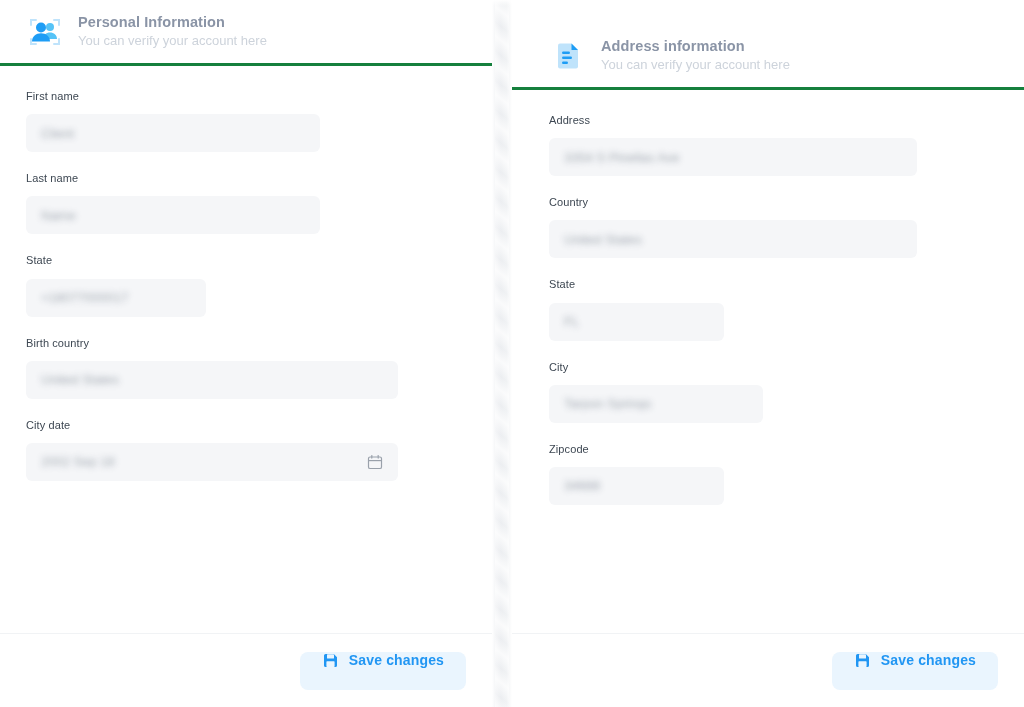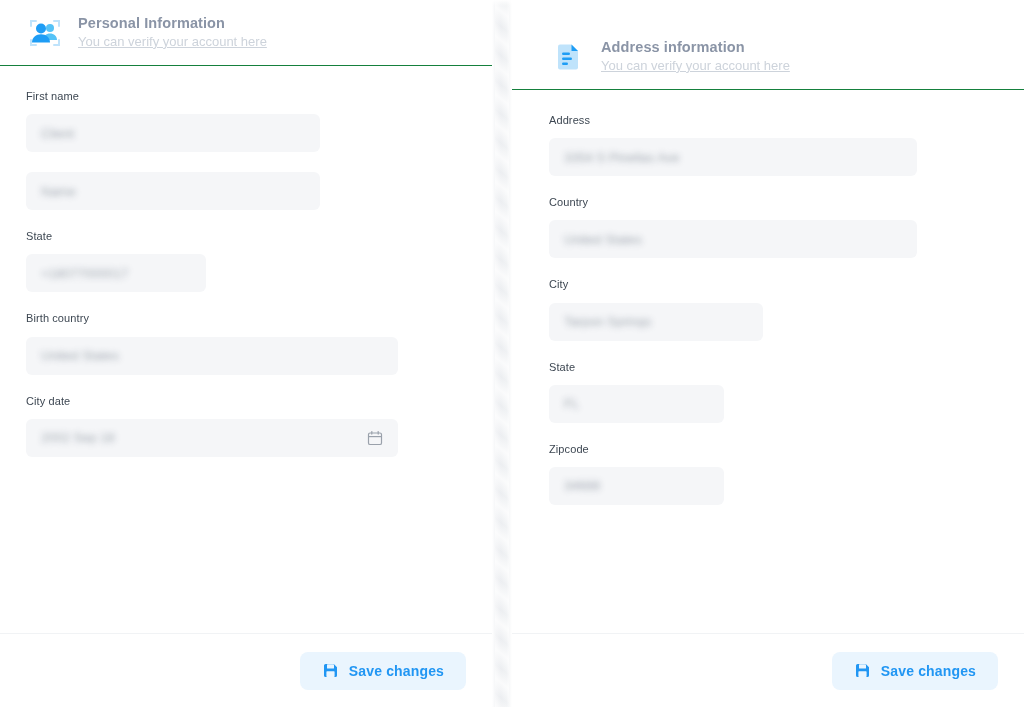--- a/index.html
+++ b/index.html
@@ -67,21 +67,21 @@
     background: linear-gradient(180deg, #ffffff 0%, rgba(255,255,255,0) 100%);
   }
 
   
   .card-header {
     display: flex;
     align-items: center;
     gap: 14px;
     height: 66px;
     padding: 0 26px;
-    border-bottom: 1px solid #15803d;
+    border-bottom: 3px solid #15803d;
     flex: 0 0 66px;
   }
   .panel--right .card-header { padding-left: 37px; margin-top: 24px; }
 
   .header-icon {
     width: 38px;
     height: 38px;
     flex: 0 0 38px;
     display: flex;
     align-items: center;
@@ -94,21 +94,20 @@
     font-weight: 700;
     color: #8a94a6;
     letter-spacing: .1px;
     line-height: 1.15;
   }
   .header-sub {
     font-size: 13px;
     font-weight: 400;
     color: #cdd3db;
     line-height: 1.15;
-    text-decoration: underline;
   }
 
   
   .card-body {
     flex: 1 1 auto;
     padding: 24px 26px 0 26px;
     overflow: hidden;
   }
   .panel--right .card-body { padding-left: 37px; }
 
@@ -174,21 +173,20 @@
     height: 74px;
     border-top: 1px solid #f1f3f5;
     display: flex;
     align-items: center;
     justify-content: flex-end;
     padding: 0 26px;
   }
 
   .save-btn {
     display: inline-flex;
-    align-items: center;
     gap: 10px;
     height: 38px;
     padding: 0 22px;
     border: none;
     border-radius: 8px;
     background: #eaf5fe;
     color: #2196f3;
     font-family: "Liberation Sans", sans-serif;
     font-size: 14px;
     font-weight: 700;
@@ -233,20 +231,21 @@
       <div class="field">
         <label class="field-label">First name</label>
         <div class="input-wrap w-294">
           <div class="input-box">
             <span class="input-value">Client</span>
           </div>
         </div>
       </div>
 
       <div class="field">
+        <label class="field-label">Last name</label>
         <div class="input-wrap w-294">
           <div class="input-box">
             <span class="input-value">Name</span>
           </div>
         </div>
       </div>
 
 
       <div class="field">
         <label class="field-label">State</label>
@@ -334,33 +333,33 @@
       <div class="field">
         <label class="field-label">Country</label>
         <div class="input-wrap w-368">
           <div class="input-box">
             <span class="input-value">United States</span>
           </div>
         </div>
       </div>
 
       <div class="field">
+        <label class="field-label">State</label>
+        <div class="input-wrap w-175">
+          <div class="input-box">
+            <span class="input-value">FL</span>
+          </div>
+        </div>
+      </div>
+
+      <div class="field">
         <label class="field-label">City</label>
         <div class="input-wrap w-214">
           <div class="input-box">
             <span class="input-value">Tarpon Springs</span>
-          </div>
-        </div>
-      </div>
-
-      <div class="field">
-        <label class="field-label">State</label>
-        <div class="input-wrap w-175">
-          <div class="input-box">
-            <span class="input-value">FL</span>
           </div>
         </div>
       </div>
 
       <div class="field">
         <label class="field-label">Zipcode</label>
         <div class="input-wrap w-175">
           <div class="input-box">
             <span class="input-value">34688</span>
           </div>

